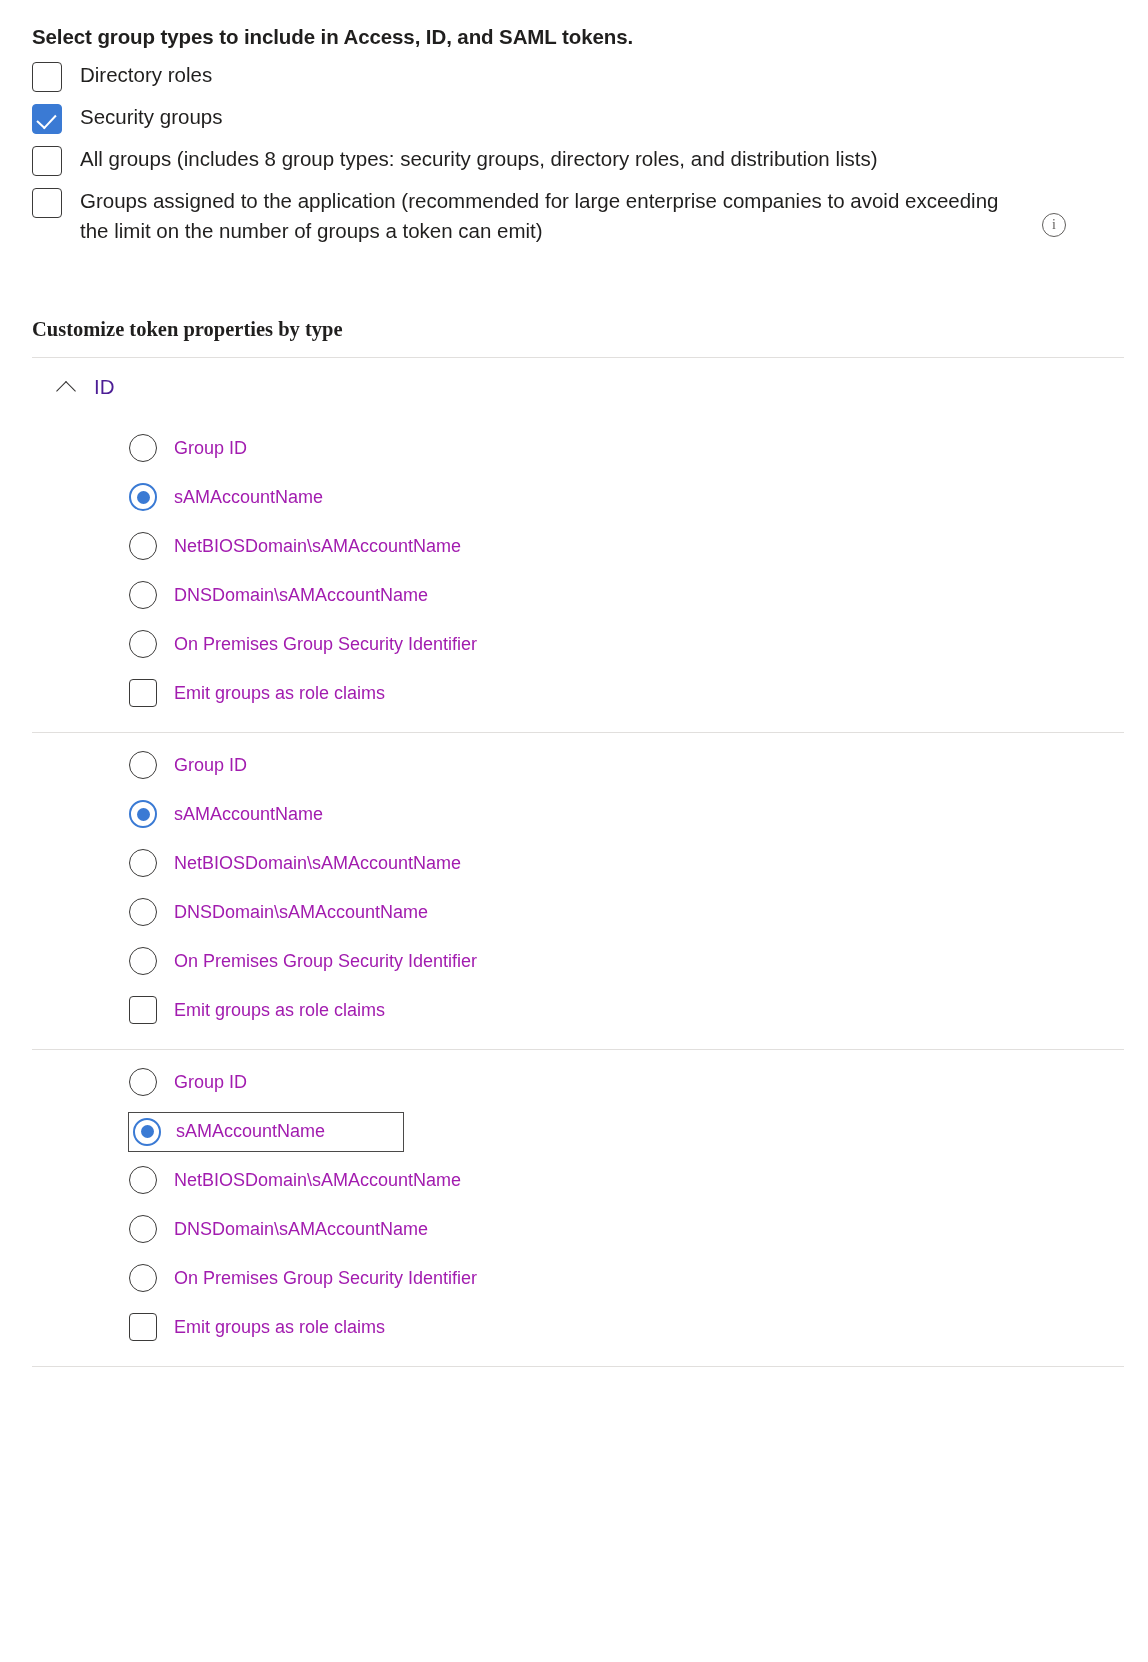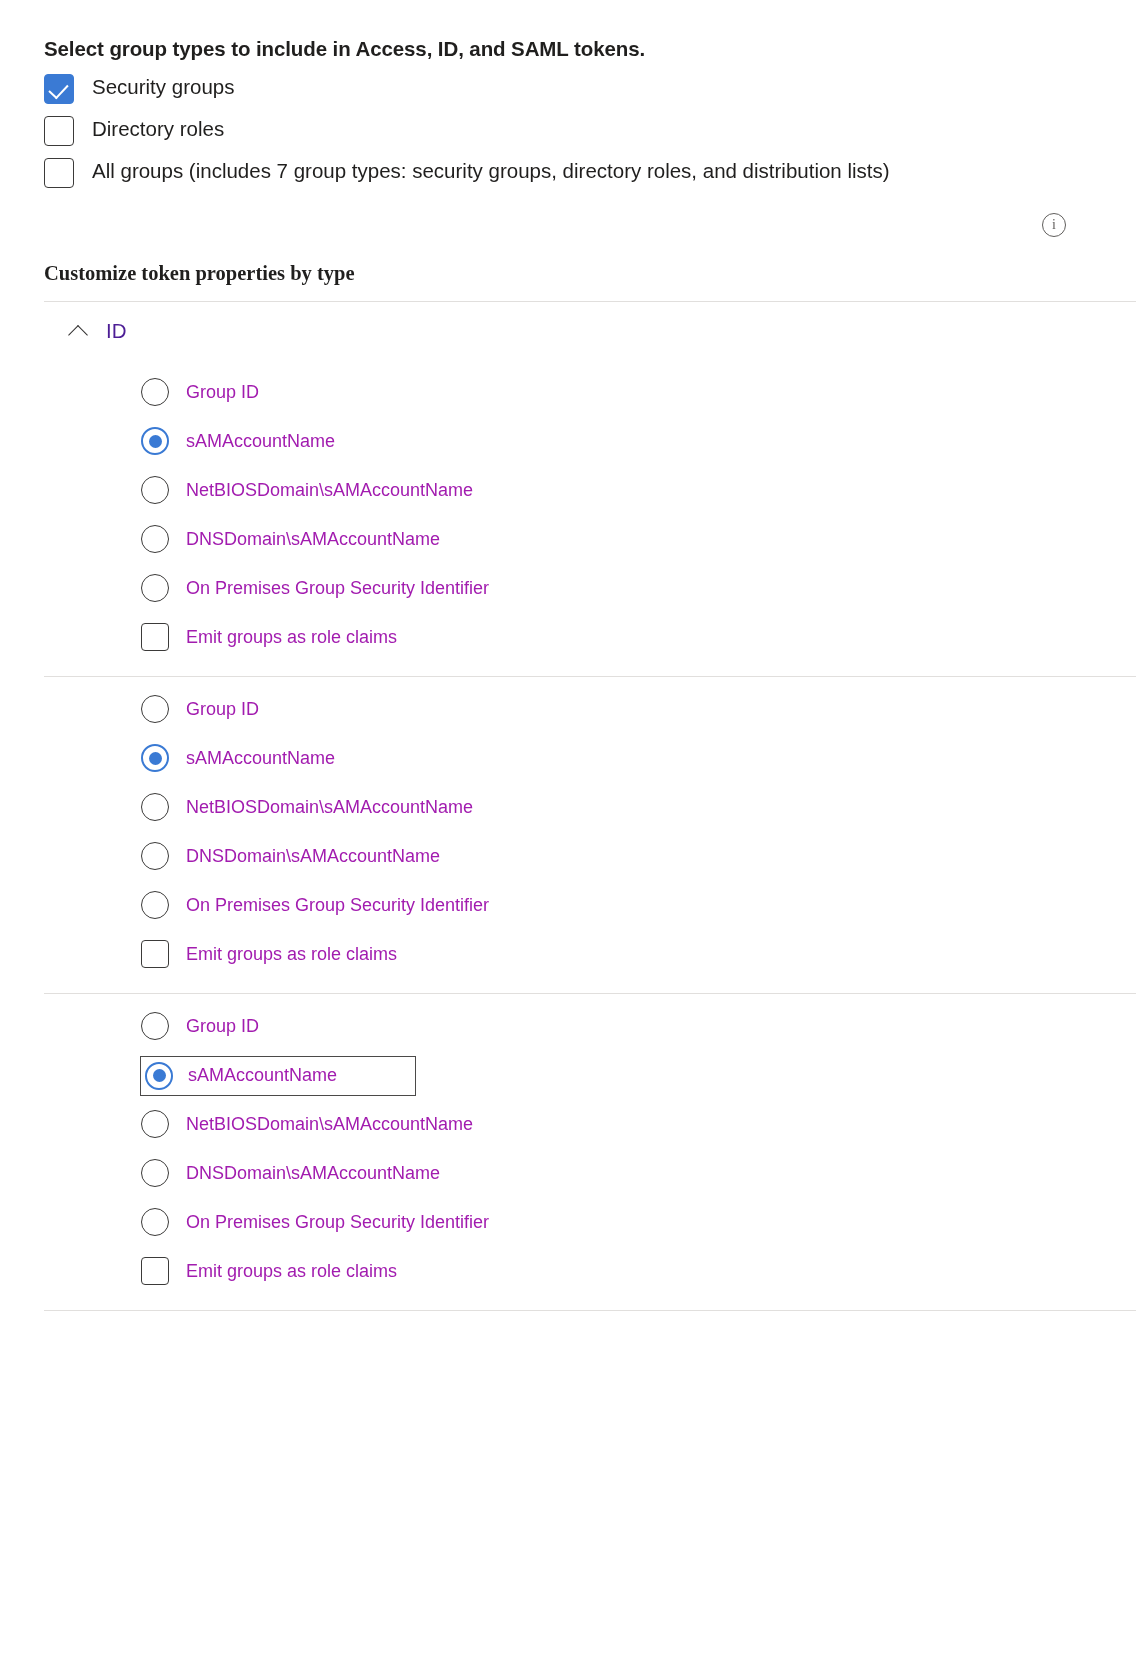--- a/index.html
+++ b/index.html
@@ -13,21 +13,21 @@
     font-family: "Liberation Sans", sans-serif;
     color: #201f1e;
     -webkit-font-smoothing: antialiased;
   }
 
   .page {
     position: relative;
     width: 1148px;
     height: 1662px;
     box-sizing: border-box;
-    padding: 16px;
+    padding: 4px;
     overflow: hidden;
   }
 
   
   .top-section {
     padding: 20px 28px 0 28px;
   }
   .section-heading {
     font-size: 20.5px;
     font-weight: bold;
@@ -217,30 +217,34 @@
 </head>
 <body>
 
 <div class="page">
 
   <div class="top-section">
     <div class="section-heading">Select group types to include in Access, ID, and SAML tokens.</div>
 
     <div id="group-types-list">
         <div class="cb-row">
+          <div class="checkbox"></div>
+          <div class="cb-label">Directory roles</div>
+        </div>
+        <div class="cb-row">
           <div class="checkbox checked"></div>
           <div class="cb-label">Security groups</div>
         </div>
         <div class="cb-row">
           <div class="checkbox"></div>
-          <div class="cb-label">Directory roles</div>
+          <div class="cb-label">All groups (includes 8 group types: security groups, directory roles, and distribution lists)</div>
         </div>
         <div class="cb-row">
           <div class="checkbox"></div>
-          <div class="cb-label">All groups (includes 7 group types: security groups, directory roles, and distribution lists)</div>
+          <div class="cb-label wrap">Groups assigned to the application (recommended for large enterprise companies to avoid exceeding the limit on the number of groups a token can emit)</div>
         </div>
       </div>
 
     <div class="info-icon">i</div>
   </div>
 
   <div class="customize-section">
     <div class="customize-title">Customize token properties by type</div>
     <div class="divider"></div>
     <div id="token-groups">

